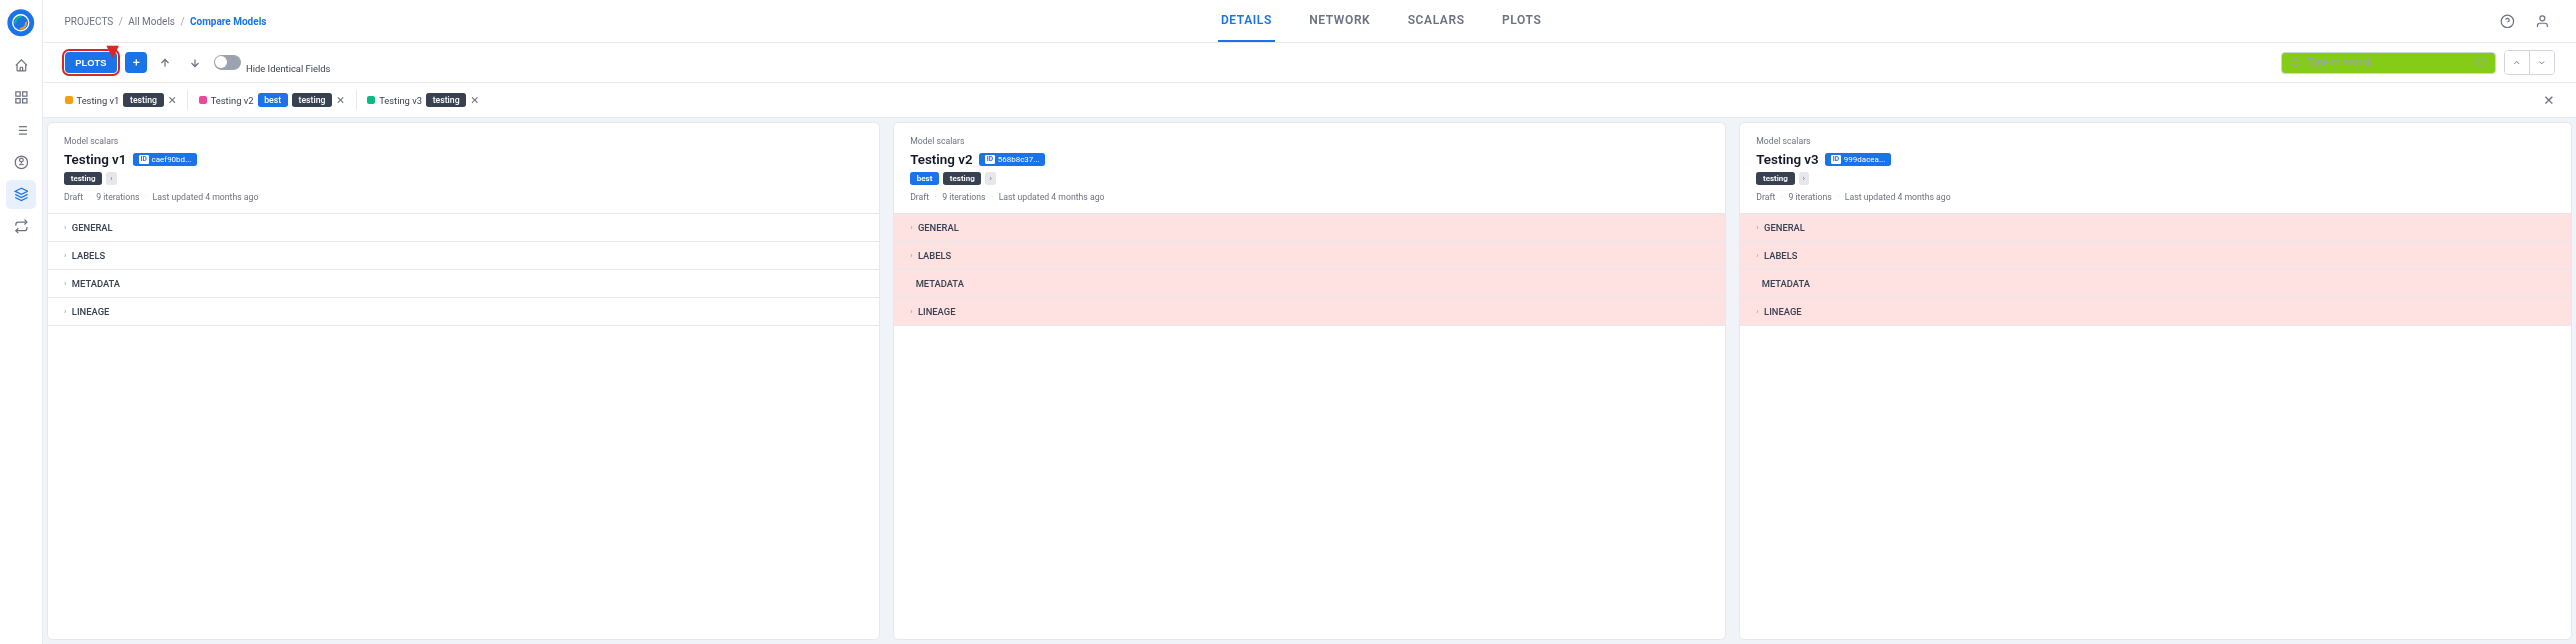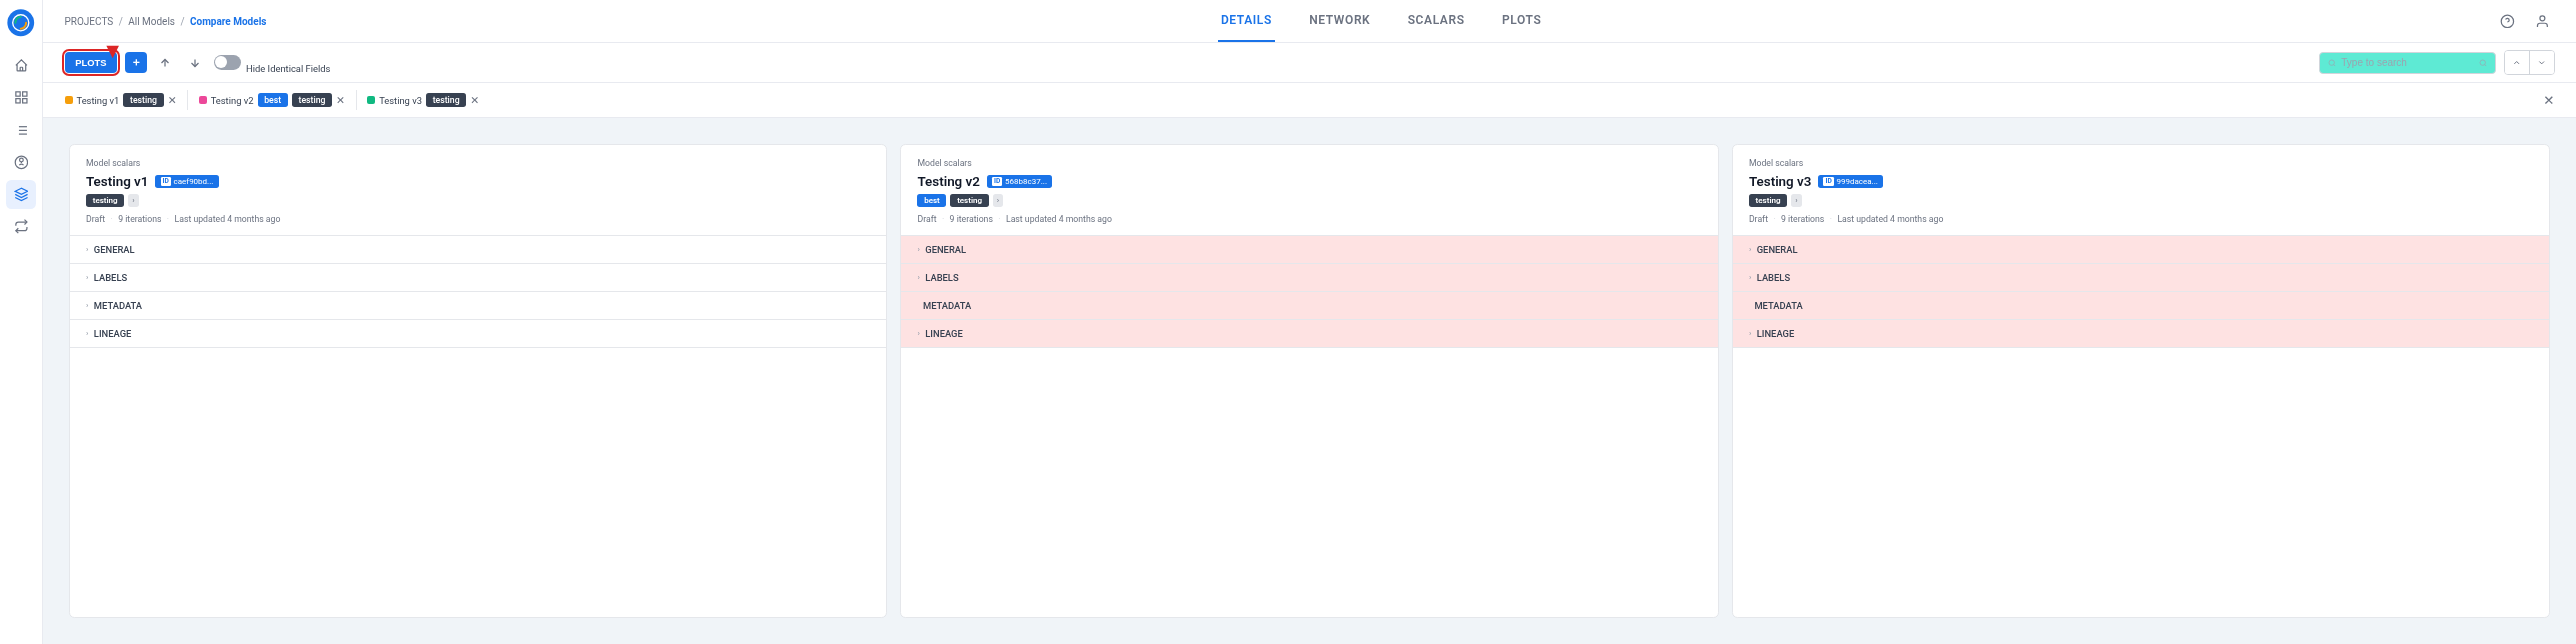--- a/index.html
+++ b/index.html
@@ -212,22 +212,22 @@
     }
 
     .search-box {
       margin-left: auto;
       display: flex;
       align-items: center;
       border: 0.7px solid #d1d5db;
       border-radius: 4px;
       padding: 4px 8px;
       gap: 5.4px;
-      background: #5eead4;
-      width: 177px;
+      background: #84cc16;
+      width: 215px;
     }
     .search-input {
       border: none;
       outline: none;
       font-size: 10px;
       color: #374151;
       flex: 1;
       background: transparent;
     }
     .search-input::placeholder { color: #9ca3af; }
@@ -308,21 +308,21 @@
     }
 
     
     .models-grid {
       flex: 1;
       display: grid;
       grid-template-columns: 1fr 1fr 1fr;
       gap: 0;
       overflow-y: auto;
       background: #f0f4f8;
-      padding: 26px;
+      padding: 4px;
       gap: 13.4px;
     }
     .model-card {
       background: #fff;
       border-radius: 5.4px;
       border: 0.7px solid #e5e7eb;
       overflow: hidden;
     }
     .model-card-header {
       padding: 13.4px 16px 10.7px;

